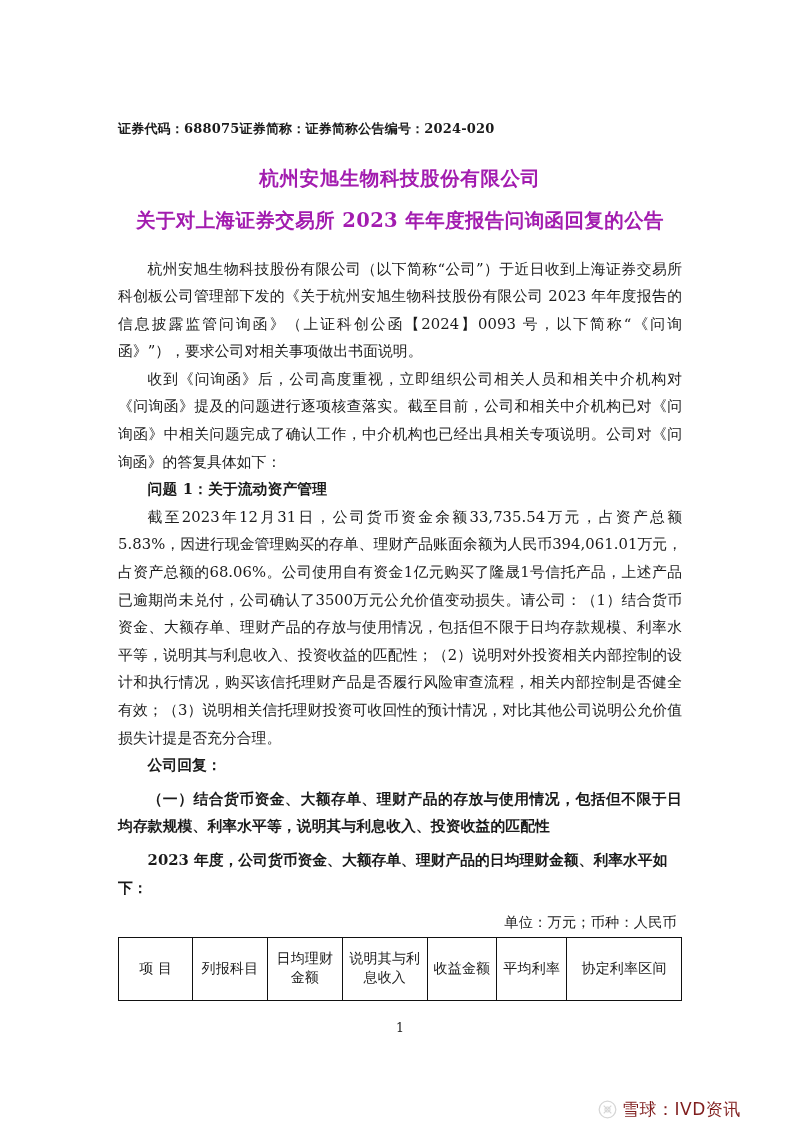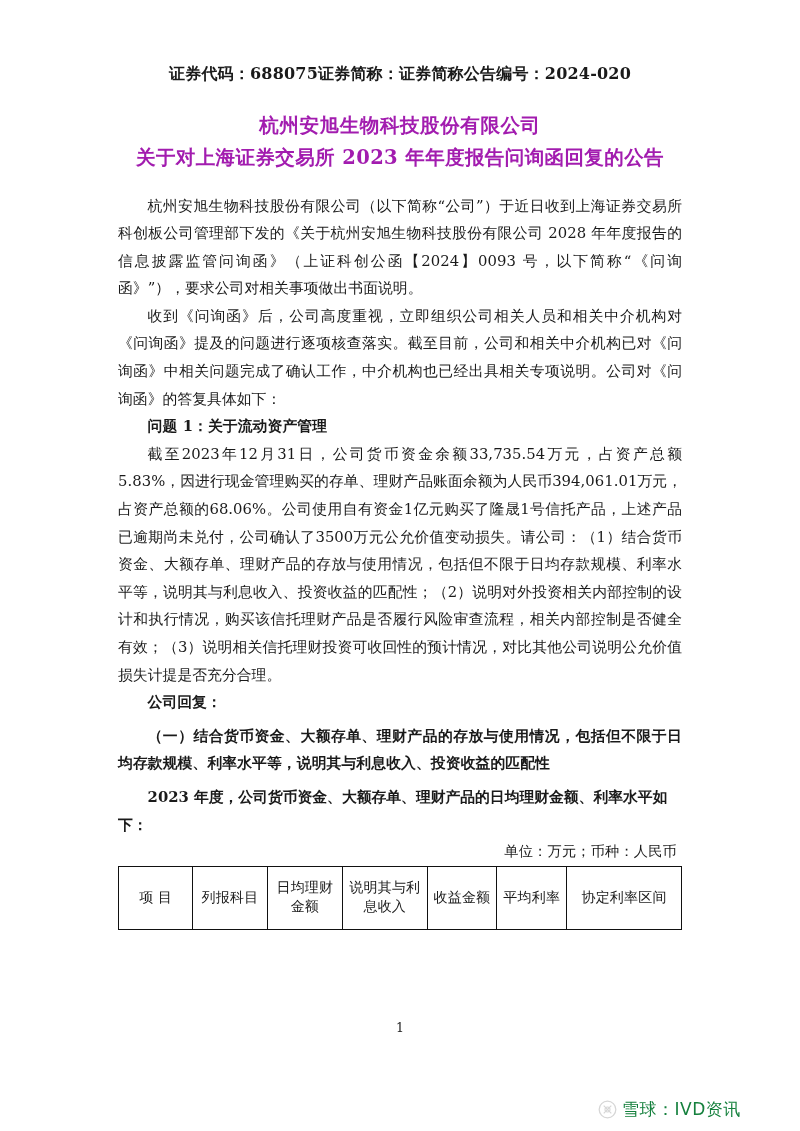--- a/index.html
+++ b/index.html
@@ -21,26 +21,26 @@
     left: 0; top: 0;
     width: 800px;
     height: 1131px;
     box-sizing: border-box;
     padding: 0 118px;
   }
 
   
   .code-line {
     display: flex;
-    justify-content: center;
+    justify-content: flex-start;
     align-items: baseline;
-    font-size: 16px;
+    font-size: 13px;
     font-weight: bold;
     letter-spacing: 0.2px;
-    padding-top: 64px;
+    padding-top: 120px;
   }
   .code-line .seg {
     white-space: nowrap;
   }
   .code-line .seg .num {
     font-family: "DejaVu Serif", "Liberation Serif", serif;
   }
 
   
   .title-block {
@@ -51,21 +51,21 @@
   }
   .title-line-1 {
     font-size: 19.5px;
     letter-spacing: 0.6px;
     line-height: 1.5;
   }
   .title-line-2 {
     font-size: 19.5px;
     letter-spacing: 0.4px;
     line-height: 1.5;
-    margin-top: 3px;
+    margin-top: 13px;
     white-space: nowrap;
   }
 
   
   .body {
     margin-top: 19px;
     font-size: 14.8px;
     line-height: 27.6px;
   }
   p.para {
@@ -91,20 +91,21 @@
   }
   p.plain {
     margin: 0;
     text-indent: 2em;
     font-weight: bold;
   }
   .gap-s { height: 0px; }
   .gap-m { height: 6px; }
 
   .unit-line {
+    margin-top: 8px;
     text-align: right;
     font-size: 14.2px;
     letter-spacing: 0.2px;
     padding-right: 5px;
   }
 
   
   table.fin {
     width: 100%;
     border-collapse: collapse;
@@ -142,21 +143,21 @@
   }
 
   
   .watermark {
     position: absolute;
     left: 598px;
     top: 1098px;
     display: flex;
     align-items: center;
     gap: 5px;
-    color: #15803d;
+    color: #7f1d1d;
     font-size: 17px;
     font-family: "DejaVu Sans", "Liberation Sans", sans-serif;
     letter-spacing: 0.5px;
     user-select: none;
   }
   .wm-logo {
     width: 19px;
     height: 19px;
     flex: 0 0 auto;
   }
@@ -172,21 +173,21 @@
     <span class="seg"><span>证券简称：</span><span>证券简称</span></span>
     <span class="seg"><span>公告编号：</span><span class="num">2024-020</span></span>
   </div>
 
   <div class="title-block">
     <div class="title-line-1">杭州安旭生物科技股份有限公司</div>
     <div class="title-line-2">关于对上海证券交易所 2023 年年度报告问询函回复的公告</div>
   </div>
 
   <div class="body">
-    <p class="para">杭州安旭生物科技股份有限公司（以下简称“公司”）于近日收到上海证券交易所科创板公司管理部下发的《关于杭州安旭生物科技股份有限公司 2028 年年度报告的信息披露监管问询函》（上证科创公函【2024】0093 号，以下简称“《问询函》”），要求公司对相关事项做出书面说明。</p>
+    <p class="para">杭州安旭生物科技股份有限公司（以下简称“公司”）于近日收到上海证券交易所科创板公司管理部下发的《关于杭州安旭生物科技股份有限公司 2023 年年度报告的信息披露监管问询函》（上证科创公函【2024】0093 号，以下简称“《问询函》”），要求公司对相关事项做出书面说明。</p>
     <p class="para">收到《问询函》后，公司高度重视，立即组织公司相关人员和相关中介机构对《问询函》提及的问题进行逐项核查落实。截至目前，公司和相关中介机构已对《问询函》中相关问题完成了确认工作，中介机构也已经出具相关专项说明。公司对《问询函》的答复具体如下：</p>
     <div class="gap-s"></div>
     <p class="q-head">问题 1：关于流动资产管理</p>
     <p class="para">截至2023年12月31日，公司货币资金余额33,735.54万元，占资产总额5.83%，因进行现金管理购买的存单、理财产品账面余额为人民币394,061.01万元，占资产总额的68.06%。公司使用自有资金1亿元购买了隆晟1号信托产品，上述产品已逾期尚未兑付，公司确认了3500万元公允价值变动损失。请公司：（1）结合货币资金、大额存单、理财产品的存放与使用情况，包括但不限于日均存款规模、利率水平等，说明其与利息收入、投资收益的匹配性；（2）说明对外投资相关内部控制的设计和执行情况，购买该信托理财产品是否履行风险审查流程，相关内部控制是否健全有效；（3）说明相关信托理财投资可收回性的预计情况，对比其他公司说明公允价值损失计提是否充分合理。</p>
     <div class="gap-s"></div>
     <p class="plain">公司回复：</p>
     <div class="gap-m"></div>
     <p class="sub-head">（一）结合货币资金、大额存单、理财产品的存放与使用情况，包括但不限于日均存款规模、利率水平等，说明其与利息收入、投资收益的匹配性</p>
     <div class="gap-m"></div>
     <p class="plain">2023 年度，公司货币资金、大额存单、理财产品的日均理财金额、利率水平如下：</p>

